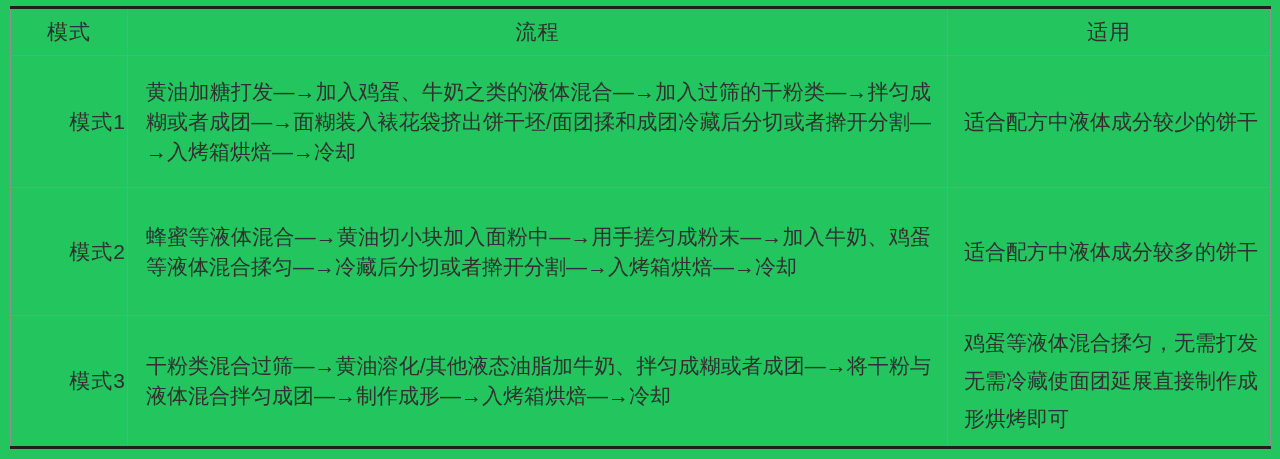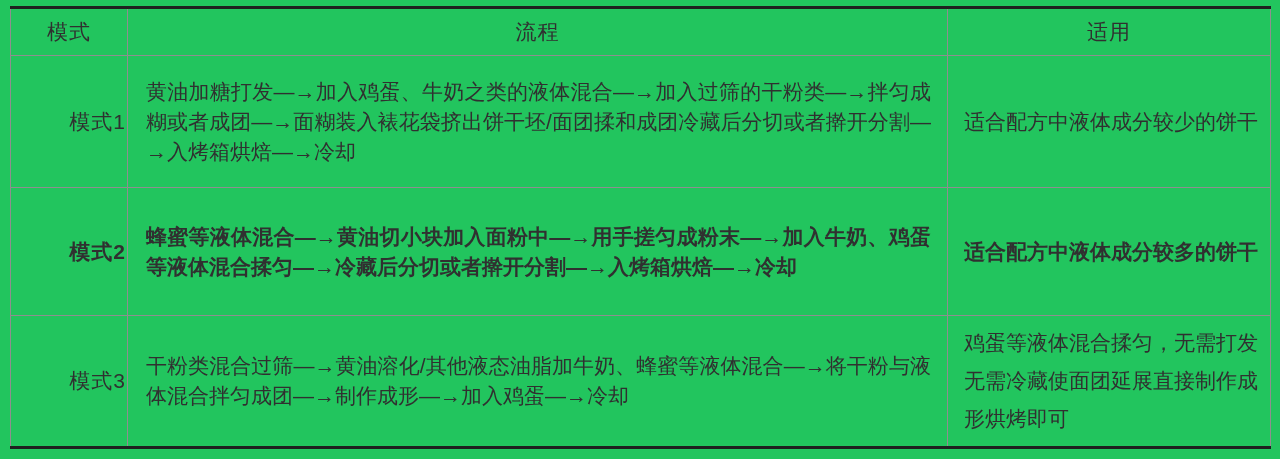--- a/index.html
+++ b/index.html
@@ -54,21 +54,21 @@
     text-justify: inter-ideograph;
     padding: 10px 16px 10px 18px;
     line-height: 30px;
   }
   td.usage-cell {
     text-align: left;
     padding: 8px 12px 8px 16px;
     line-height: 38px;
   }
   tr.row-1 { height: 132px; }
-  tr.row-2 { height: 128px; font-weight: bold; }
+  tr.row-2 { height: 128px; }
   tr.row-3 { height: 124px; }
 </style>
 </head>
 <body>
 
 <div class="page">
   <table class="mode-table">
     <colgroup>
       <col class="col-mode">
       <col class="col-process">
@@ -87,18 +87,18 @@
         <td class="process-cell">黄油加糖打发—→加入鸡蛋、牛奶之类的液体混合—→加入过筛的干粉类—→拌匀成糊或者成团—→面糊装入裱花袋挤出饼干坯/面团揉和成团冷藏后分切或者擀开分割—→入烤箱烘焙—→冷却</td>
         <td class="usage-cell">适合配方中液体成分较少的饼干</td>
       </tr>
       <tr class="row-2">
         <td class="mode-cell">模式2</td>
         <td class="process-cell">蜂蜜等液体混合—→黄油切小块加入面粉中—→用手搓匀成粉末—→加入牛奶、鸡蛋等液体混合揉匀—→冷藏后分切或者擀开分割—→入烤箱烘焙—→冷却</td>
         <td class="usage-cell">适合配方中液体成分较多的饼干</td>
       </tr>
       <tr class="row-3">
         <td class="mode-cell">模式3</td>
-        <td class="process-cell">干粉类混合过筛—→黄油溶化/其他液态油脂加牛奶、蜂蜜等液体混合—→将干粉与液体混合拌匀成团—→制作成形—→加入鸡蛋—→冷却</td>
+        <td class="process-cell">干粉类混合过筛—→黄油溶化/其他液态油脂加牛奶、拌匀成糊或者成团—→将干粉与液体混合拌匀成团—→制作成形—→入烤箱烘焙—→冷却</td>
         <td class="usage-cell">鸡蛋等液体混合揉匀，无需打发无需冷藏使面团延展直接制作成形烘烤即可</td>
       </tr>
     </tbody>
   </table>
 </div>
 
 </body></html>

